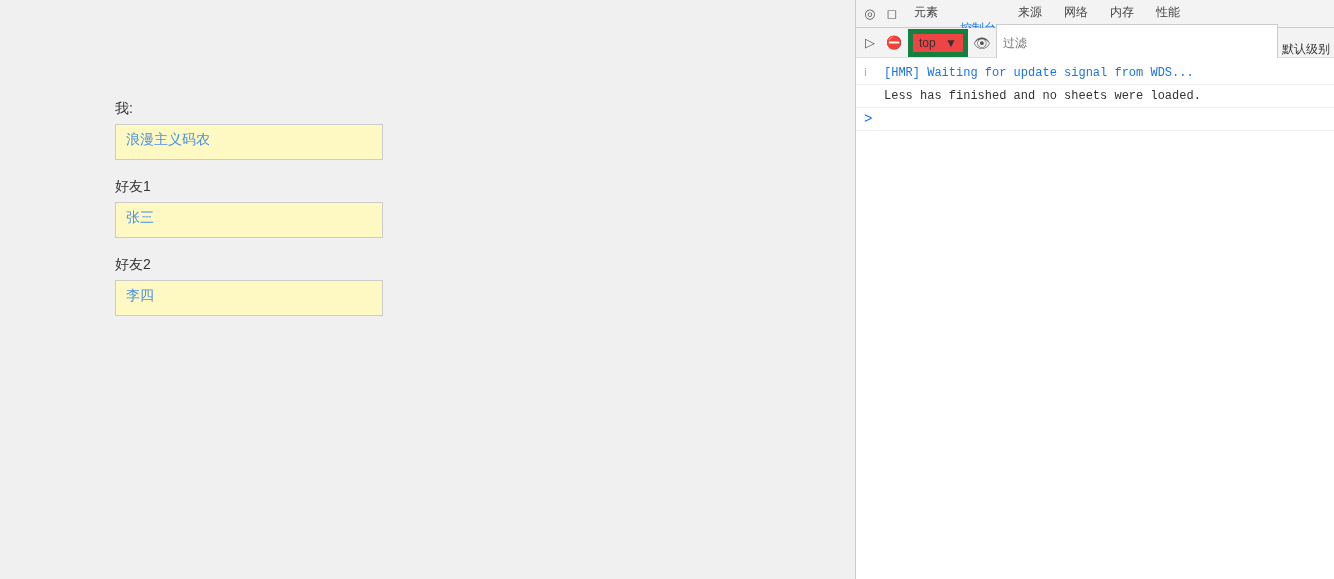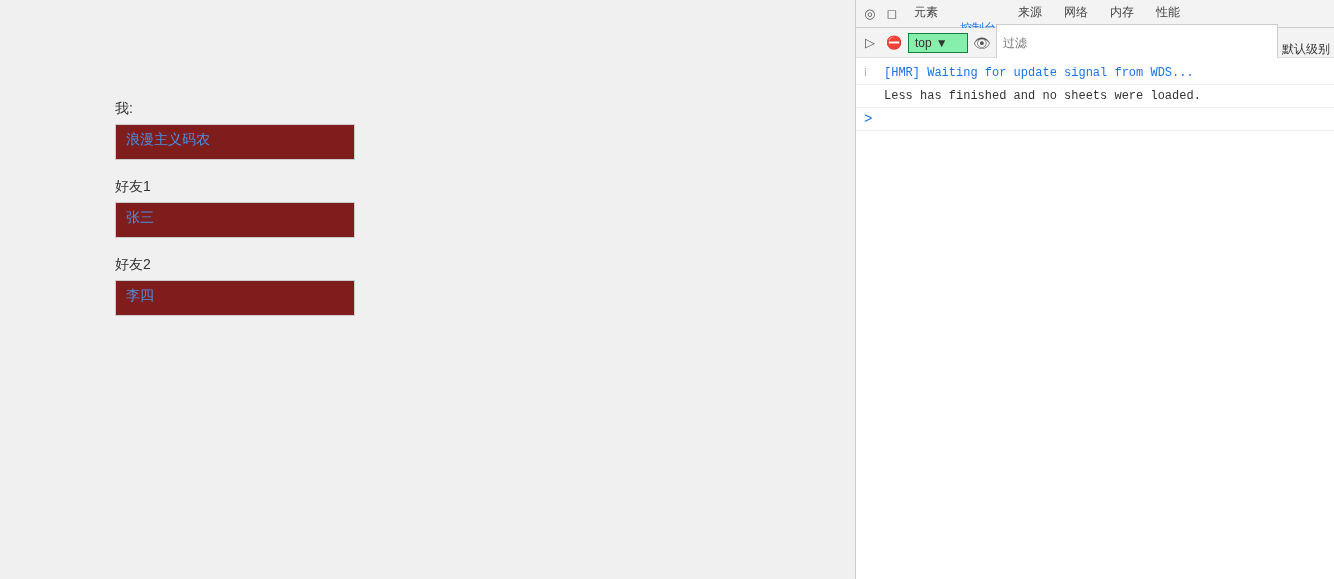--- a/index.html
+++ b/index.html
@@ -25,24 +25,24 @@
     }
 
     .field-label {
       font-size: 14px;
       color: #333;
       margin-bottom: 6px;
       display: block;
     }
 
     .field-input {
-      width: 240px;
+      width: 268px;
       height: 36px;
       border: 1px solid #ccc;
-      background: #7f1d1d;
+      background: #fef9c3;
       padding: 6px 10px;
       font-size: 14px;
       color: #4a90e2;
       display: block;
     }
 
     
     #devtools-panel {
       width: 479px;
       height: 100%;
@@ -97,28 +97,29 @@
       justify-content: center;
       font-size: 13px;
       color: #555;
       cursor: pointer;
       border-radius: 2px;
     }
 
     .top-selector {
       display: flex;
       align-items: center;
-      border: 1px solid #15803d;
-      background: #86efac;
+      border: 5px solid #15803d;
+      background: #ef4444;
       padding: 2px 6px;
       font-size: 12px;
       color: #333;
       cursor: pointer;
       gap: 4px;
       min-width: 60px;
+      justify-content: space-between;
     }
 
     .eye-icon {
       font-size: 14px;
       color: #555;
       cursor: pointer;
     }
 
     .filter-input {
       flex: 1;

